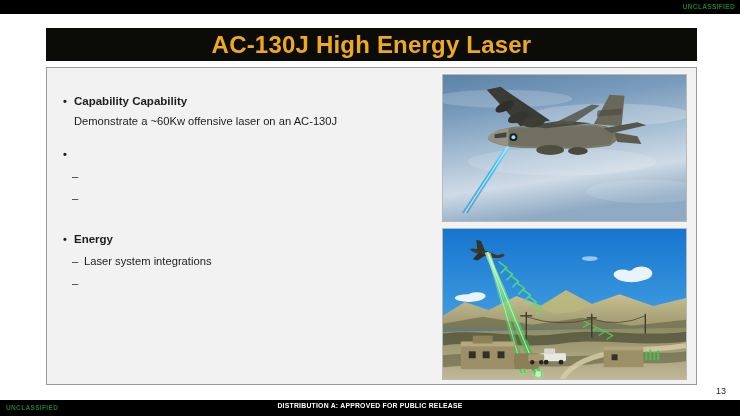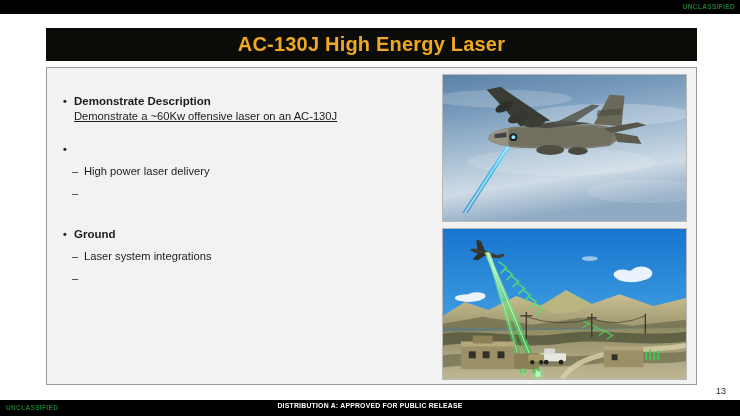--- a/index.html
+++ b/index.html
@@ -59,21 +59,21 @@
     top: 28px;
     width: 651px;
     height: 33px;
     background: #0b0b07;
     display: flex;
     align-items: center;
     justify-content: center;
   }
   .title-text {
     color: #efa91f;
-    font-size: 20px;
+    font-size: 24px;
     font-weight: bold;
     letter-spacing: 0.2px;
     white-space: nowrap;
   }
 
   
   .content-panel {
     position: absolute;
     left: 46px;
     top: 67px;
@@ -107,21 +107,21 @@
     flex: 0 0 11px;
     font-size: 11px;
     line-height: 15px;
   }
 
   .sub {
     font-size: 11.2px;
     color: #1c1c1c;
     line-height: 15px;
     padding-left: 11px;
-    text-decoration: underline;
+    margin-top: 5px;
   }
   .sub-dash {
     display: flex;
     align-items: flex-start;
     padding-left: 9px;
     margin-top: 7px;
     font-size: 11.2px;
     color: #1c1c1c;
     line-height: 15px;
   }
@@ -171,42 +171,41 @@
   <span class="title-text">AC-130J High Energy Laser</span>
 </div>
 
 <div class="content-panel">
 
   <div class="bullets">
 
     <div class="group">
       <div class="lvl1">
         <span class="dot">•</span>
-        <span>Demonstrate Description</span>
+        <span>Capability Capability</span>
       </div>
       <div class="sub">Demonstrate a ~60Kw offensive laser on an AC-130J</div>
     </div>
 
     <div class="group">
       <div class="lvl1">
         <span class="dot">•</span>
       </div>
       <div class="sub-dash">
         <span class="dash">–</span>
-        <span>High power laser delivery</span>
       </div>
       <div class="sub-dash">
         <span class="dash">–</span>
       </div>
     </div>
 
     <div class="group" style="margin-top:26px;">
       <div class="lvl1">
         <span class="dot">•</span>
-        <span>Ground</span>
+        <span>Energy</span>
       </div>
       <div class="sub-dash">
         <span class="dash">–</span>
         <span>Laser system integrations</span>
       </div>
       <div class="sub-dash">
         <span class="dash">–</span>
       </div>
     </div>
   </div>

